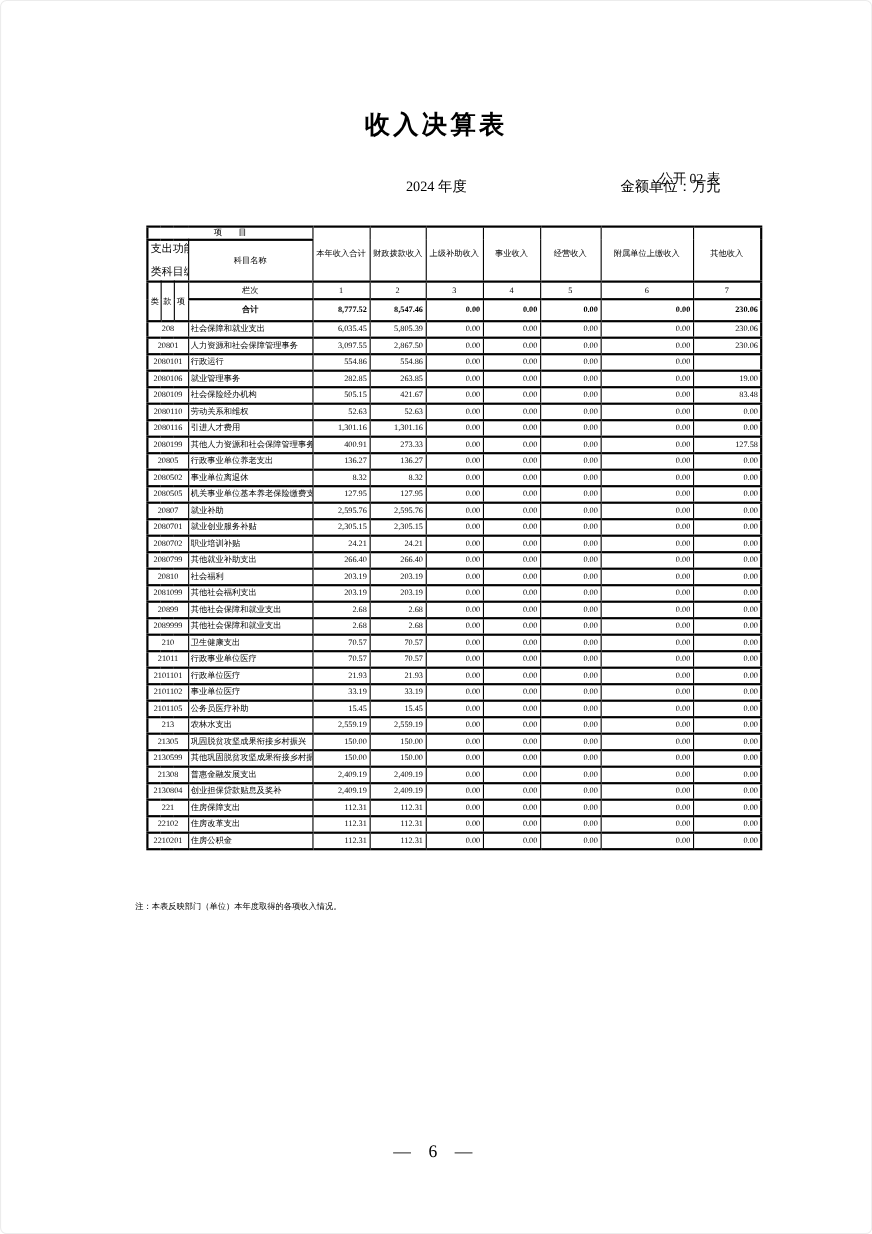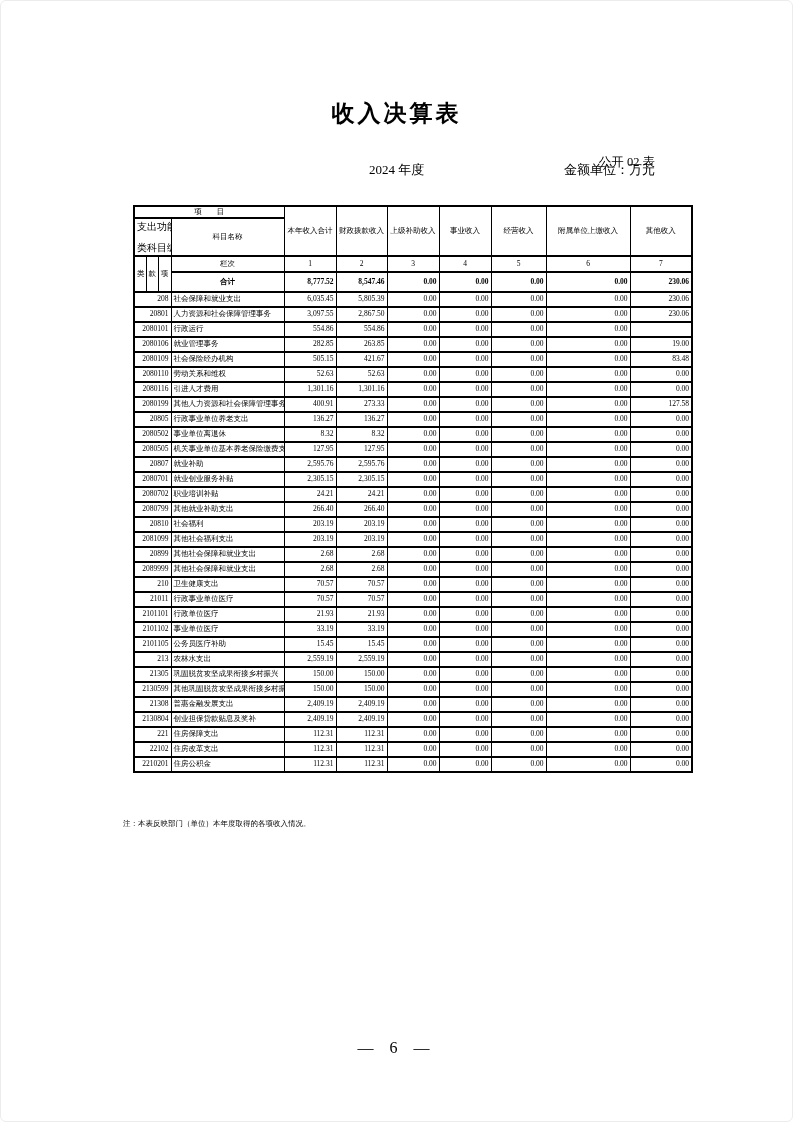--- a/index.html
+++ b/index.html
@@ -64,21 +64,21 @@
   tr.hrow4 td{height:18px;font-weight:bold;}
   tbody.rows tr{height:15px;}
   td.codehead{
     font-size:10px;
   }
   .codehead-inner{
     display:flex;flex-direction:column;justify-content:space-between;
     height:32px;padding:1px 0;text-align:center;
   }
   td.center{text-align:center;}
-  td.code{text-align:right;padding-left:3px;}
+  td.code{text-align:center;padding-left:3px;}
   td.name{text-align:left;padding-left:6px;}
   td.num{text-align:right;padding-right:4px;}
   .note{
     position:absolute;top:779px;left:122px;
     font-size:7.5px;
     margin-top:39px;
   }
   .pageno{
     position:absolute;top:1038px;left:0;width:100%;
     text-align:center;font-size:16px;letter-spacing:6px;

